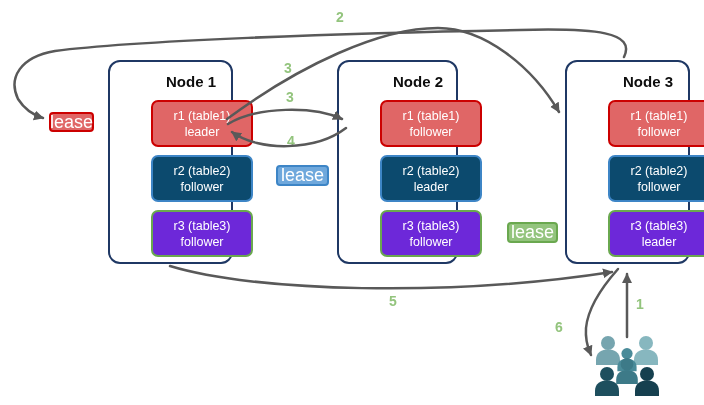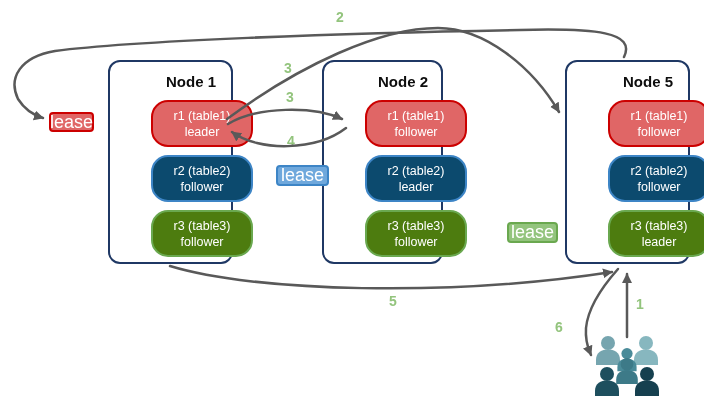--- a/index.html
+++ b/index.html
@@ -1,31 +1,31 @@
 <!DOCTYPE html>
 <html><head>
 <meta charset="utf-8">
 <style>
   html,body{margin:0;padding:0;background:#fff;}
   body{width:704px;height:405px;position:relative;overflow:hidden;
        font-family:"Liberation Sans", sans-serif;}
   .node{position:absolute;top:60px;width:125px;height:204px;background:#fff;
         border:2px solid #1f3864;border-radius:12px;box-sizing:border-box;padding-left:41px;}
   #node1{left:108px}
-  #node2{left:322px;width:121px}
+  #node2{left:337px;width:121px}
   #node3{left:565px}
   .node-title{text-align:center;font-weight:bold;font-size:15px;color:#0d0d0d;
               margin:11px 0 10px;}
-  .replica{width:102px;height:47px;margin:0 auto 8px;border-radius:17px;
+  .replica{width:102px;height:47px;margin:0 auto 8px;border-radius:7px;
            border:2px solid;box-sizing:border-box;display:flex;flex-direction:column;
            align-items:center;justify-content:center;color:#fff;font-size:12.5px;
            line-height:1.28;text-align:center;}
   .replica.red{background:#e06666;border-color:#cc0000}
   .replica.blue{background:#0c4a6e;border-color:#3d85c6}
-  .replica.green{background:#4d7c0f;border-color:#6aa84f}
+  .replica.green{background:#6d28d9;border-color:#6aa84f}
   .lease{position:absolute;box-sizing:border-box;display:flex;align-items:center;
          justify-content:center;color:#fff;font-size:18px;border-radius:4px;
          border:2px solid;}
   #lease-red{left:49px;top:112px;width:45px;height:20px;background:#e06666;border-color:#cc0000}
   #lease-blue{left:276px;top:165px;width:53px;height:21px;background:#6fa8dc;border-color:#3d85c6}
   #lease-green{left:507px;top:222px;width:51px;height:21px;background:#93c47d;border-color:#6aa84f}
   .step{position:absolute;font-weight:bold;font-size:14px;color:#93c47d;}
   #step2{left:336px;top:9px}
   #step3a{left:284px;top:60px}
   #step3b{left:286px;top:89px}
@@ -64,21 +64,21 @@
     <span>r2 (table2)</span>
     <span>leader</span>
   </div>
   <div class="replica green">
     <span>r3 (table3)</span>
     <span>follower</span>
   </div>
 </div>
 
 <div class="node" id="node3">
-  <div class="node-title">Node 5</div>
+  <div class="node-title">Node 3</div>
   <div class="replica red">
     <span>r1 (table1)</span>
     <span>follower</span>
   </div>
   <div class="replica blue">
     <span>r2 (table2)</span>
     <span>follower</span>
   </div>
   <div class="replica green">
     <span>r3 (table3)</span>

